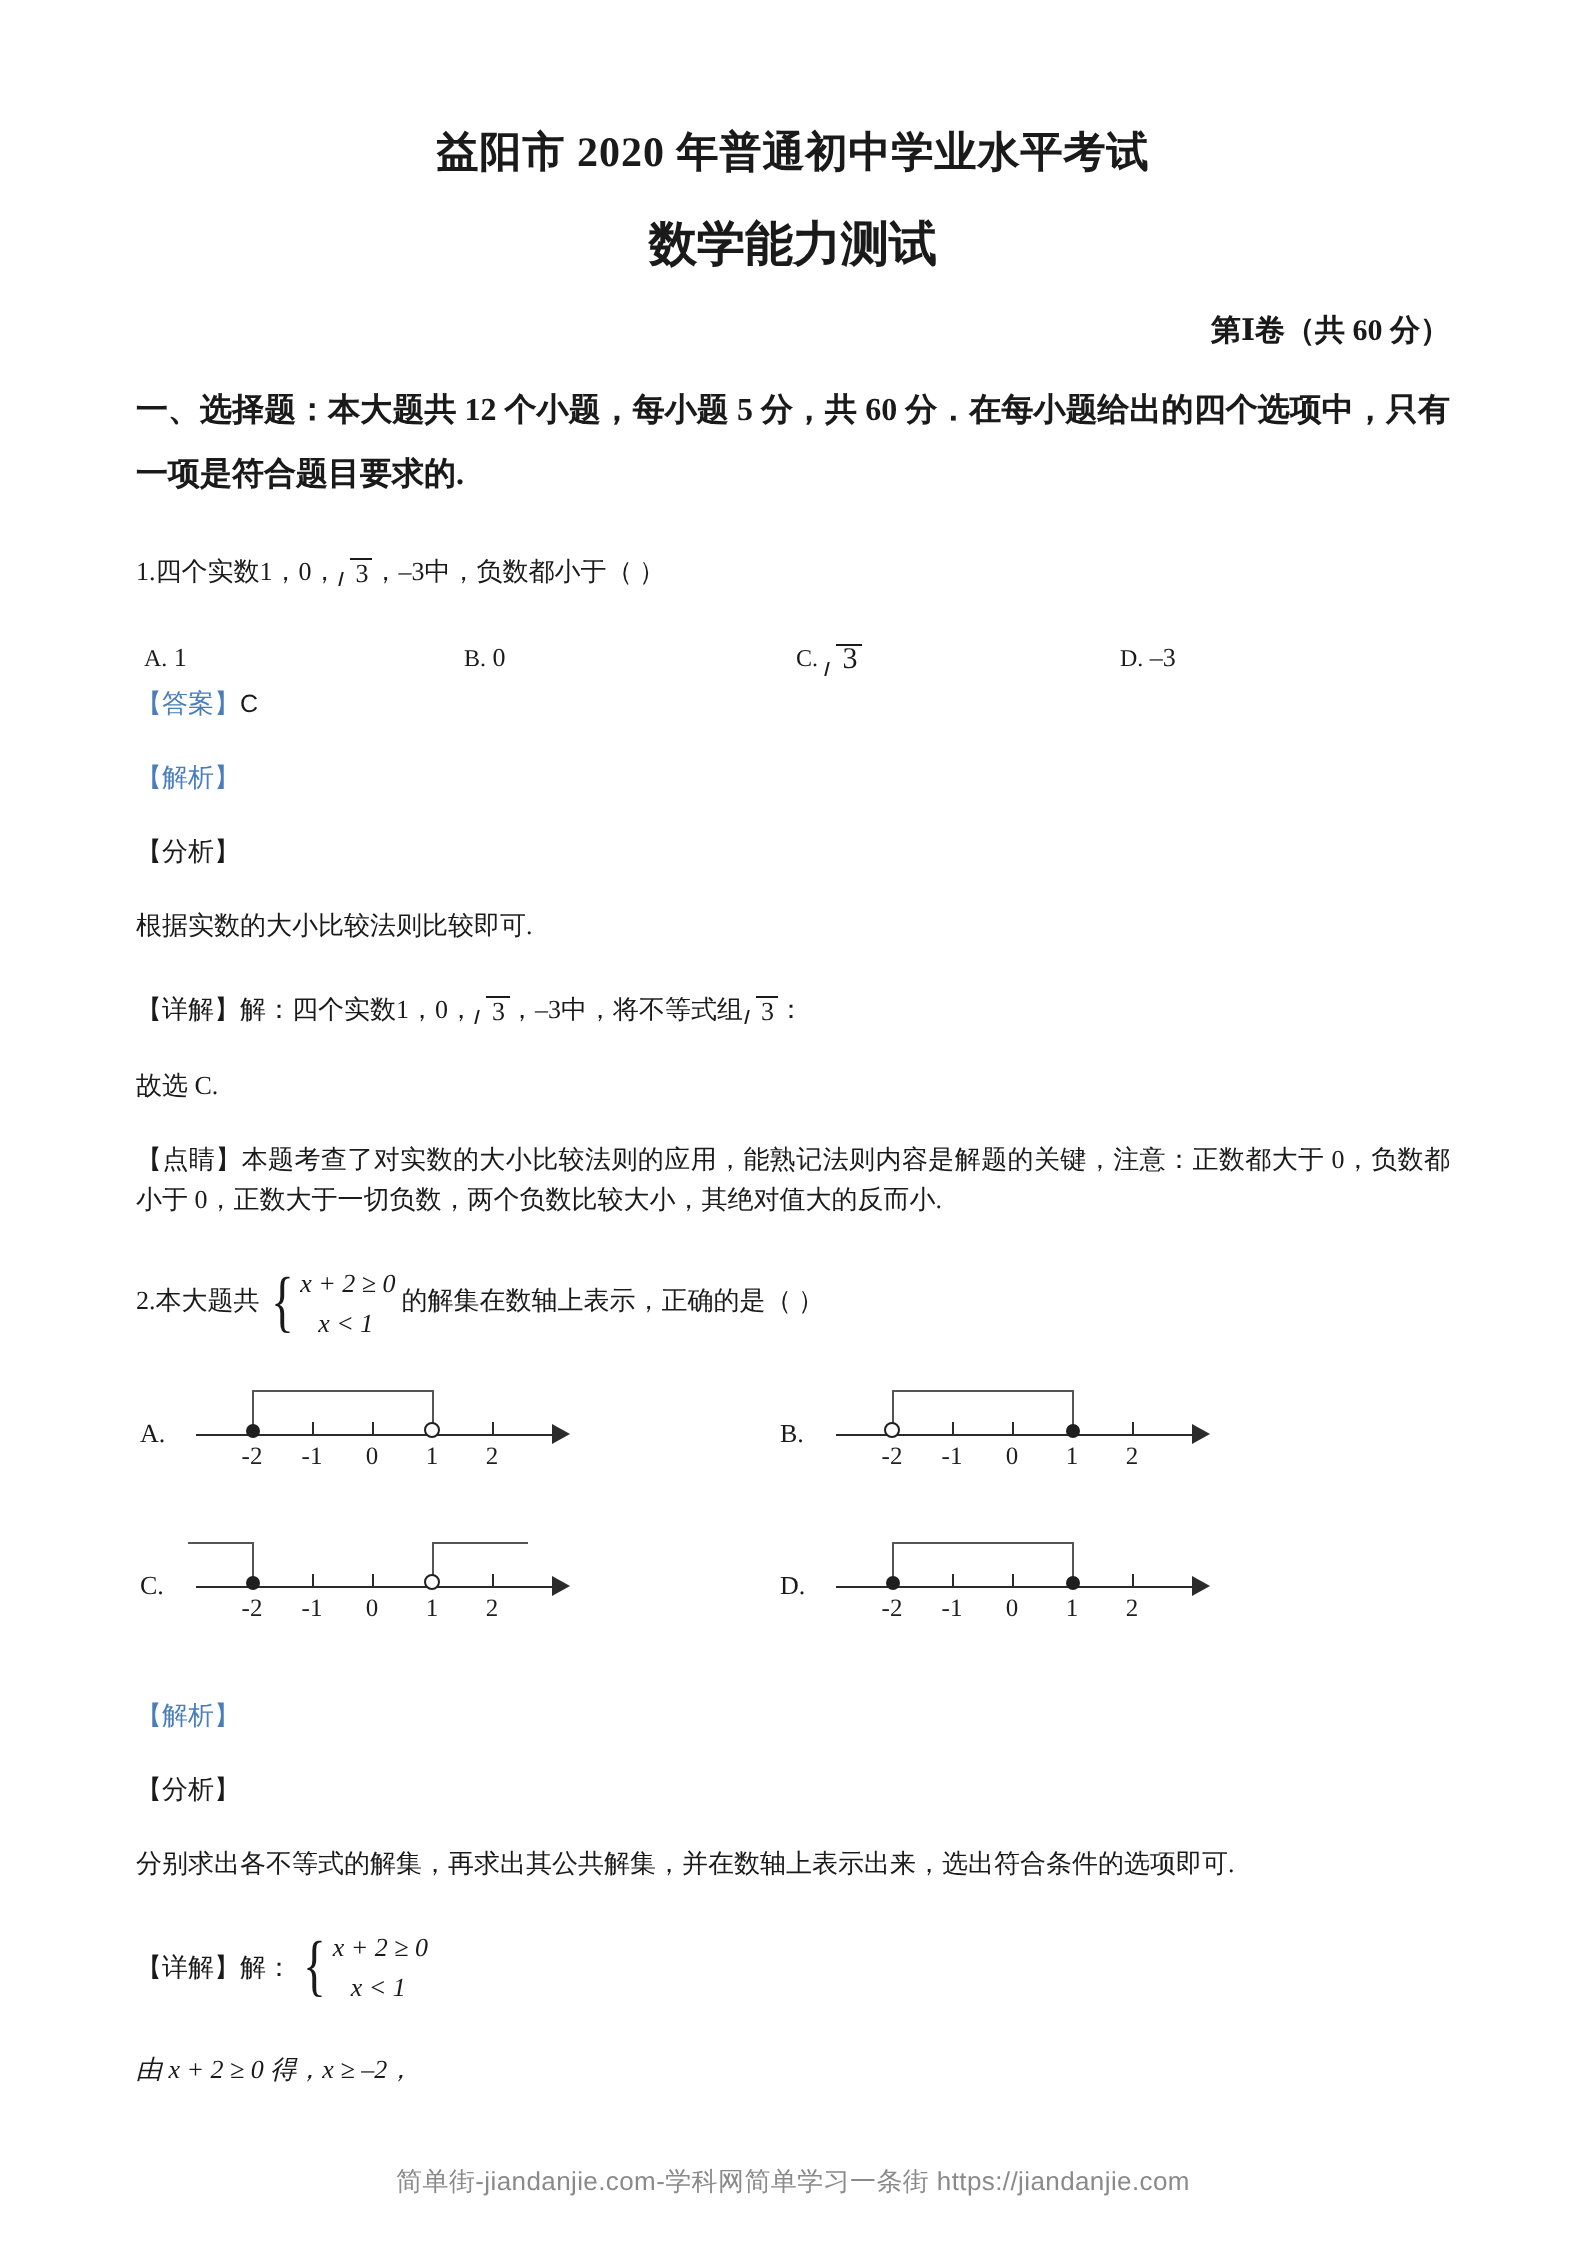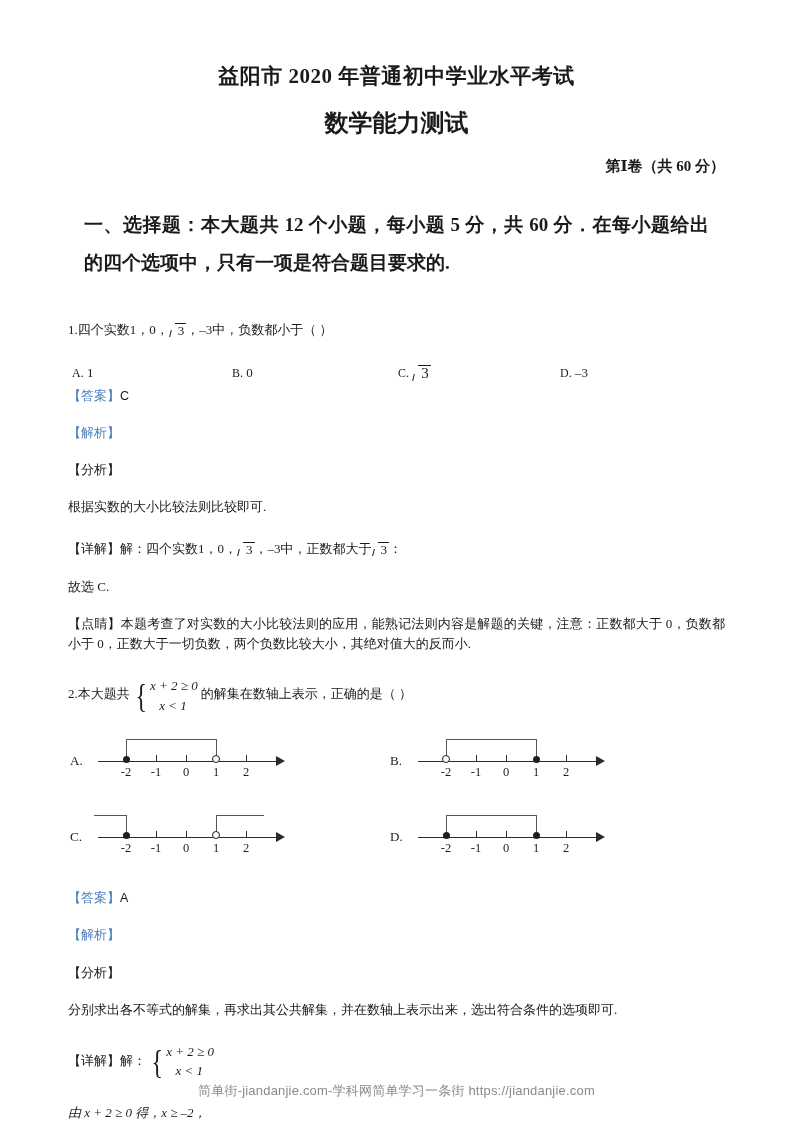--- a/index.html
+++ b/index.html
@@ -42,24 +42,24 @@
     text-align: right;
     font-size: 15px;
     font-weight: bold;
     margin: 0;
     padding-top: 16px;
     line-height: 1.35;
   }
 
   
   .section-head {
-    font-size: 19px;
+    font-size: 16px;
     font-weight: bold;
     line-height: 2.0;
-    margin: 16px;
+    margin: 0;
     padding-top: 14px;
     text-align: justify;
   }
   .q-stem {
     font-size: 13px;
     line-height: 1.9;
     margin: 0;
     padding-top: 20px;
   }
   .para {
@@ -272,21 +272,21 @@
     <span class="blue">【解析】</span>
   </p>
 
   <p class="para">
     <span>【分析】</span>
   </p>
 
   <p class="para">根据实数的大小比较法则比较即可.</p>
 
   <p class="para wide">
-    <span>【详解】</span><span>解：四个实数1，0，</span><span class="sqrt"><span>3</span></span><span>，–3中，正数都大于</span><span class="sqrt"><span>3</span></span><span>：</span>
+    <span>【详解】</span><span>解：四个实数1，0，</span><span class="sqrt"><span>3</span></span><span>，–3中，将不等式组</span><span class="sqrt"><span>3</span></span><span>：</span>
   </p>
 
   <p class="para">故选 C.</p>
 
   <p class="para">
     <span>【点睛】</span><span>本题考查了对实数的大小比较法则的应用，能熟记法则内容是解题的关键，注意：正数都大于 0，负数都小于 0，正数大于一切负数，两个负数比较大小，其绝对值大的反而小.</span>
   </p>
 
   <div class="para wide">
     <span>2.</span><span>本大题共</span><span class="ineq-inline">
@@ -387,23 +387,20 @@
         <div class="num" style="left:154px;">2</div>
         <div class="seg-top" style="left:34px; top:12px; width:90px;"></div>
         <div class="v-drop" style="left:34px; top:12px; height:18px;"></div>
         <div class="v-drop" style="left:124px; top:12px; height:18px;"></div>
         <div class="dot-filled" style="left:34px;"></div>
         <div class="dot-filled" style="left:124px;"></div>
       </div>
     </div>
   </div>
 
-  <p class="para tight">
-    <span class="blue">【答案】</span><span class="mono-ans">A</span>
-  </p>
 
   <p class="para">
     <span class="blue">【解析】</span>
   </p>
 
   <p class="para">
     <span>【分析】</span>
   </p>
 
   <p class="para">分别求出各不等式的解集，再求出其公共解集，并在数轴上表示出来，选出符合条件的选项即可.</p>

